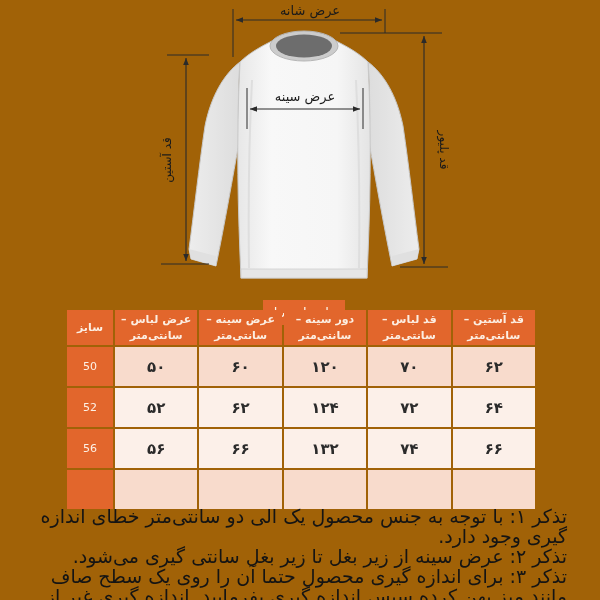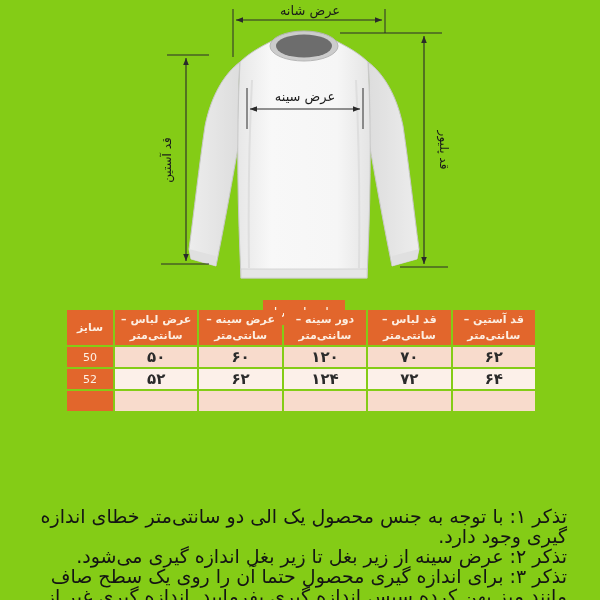--- a/index.html
+++ b/index.html
@@ -1,21 +1,21 @@
 <!DOCTYPE html>
 <html lang="fa" style="--orange: #e2662c; --row-dark: #f8dbcc; --row-light: #fcf0e9;"><head>
 <meta charset="utf-8">
 <style>
   html, body { margin: 0; padding: 0; background: #ffffff; }
   * { box-sizing: border-box; }
   #stage {
     position: relative;
     width: 600px;
     height: 600px;
-    background: #84cc16;
+    background: #a16207;
     font-family: "DejaVu Sans", sans-serif;
     overflow: hidden;
   }
 
   
   #diagram { position: absolute; top: 0; left: 0; }
   .meas-line { stroke: #2a2a2a; stroke-width: 1.1; fill: none; }
   .tick-line { stroke: #2a2a2a; stroke-width: 1; fill: none; }
   .svg-label {
     fill: #1a1a1a;
@@ -58,21 +58,21 @@
   #size-table th {
     background: var(--orange, #e2662c);
     color: #fceee2;
     font-size: 11px;
     font-weight: bold;
     height: 35px;
     line-height: 1.45;
     direction: rtl;
   }
   #size-table col.size-col { width: 46px; }
-  #size-table td { height: 20px; }
+  #size-table td { height: 39px; }
   #size-table td.size-cell {
     background: var(--orange, #e2662c);
     color: #fdf2e6;
     font-size: 11px;
   }
   #size-table tr.dark td.val-cell { background: var(--row-dark, #f8dbcc); }
   #size-table tr.light td.val-cell { background: var(--row-light, #fcf0e9); margin-left: 45px; }
   #size-table td.val-cell {
     color: #2b2b2b;
     font-size: 15px;
@@ -217,30 +217,38 @@
         <td class="val-cell">۶۲</td>
       </tr>
       <tr class="light">
         <td class="size-cell">52</td>
         <td class="val-cell">۵۲</td>
         <td class="val-cell">۶۲</td>
         <td class="val-cell">۱۲۴</td>
         <td class="val-cell">۷۲</td>
         <td class="val-cell">۶۴</td>
       </tr>
+      <tr class="light">
+        <td class="size-cell">56</td>
+        <td class="val-cell">۵۶</td>
+        <td class="val-cell">۶۶</td>
+        <td class="val-cell">۱۳۲</td>
+        <td class="val-cell">۷۴</td>
+        <td class="val-cell">۶۶</td>
+      </tr>
       <tr class="dark">
         <td class="size-cell"></td>
         <td class="val-cell"></td>
         <td class="val-cell"></td>
         <td class="val-cell"></td>
         <td class="val-cell"></td>
         <td class="val-cell"></td>
       </tr>
     </tbody>
   </table>
 
   <div id="notes">
     <p>تذکر ۱: با توجه به جنس محصول یک الی دو سانتی‌متر خطای اندازه گیری وجود دارد.</p>
-    <p>تذکر ۲: عرض سینه از زیر بغل تا زیر بغل اندازه گیری می‌شود.</p>
+    <p>تذکر ۲: عرض سینه از زیر بغل تا زیر بغل سانتی گیری می‌شود.</p>
     <p>تذکر ۳: برای اندازه گیری محصول حتما آن را روی یک سطح صاف مانند میز پهن کرده سپس اندازه گیری بفرمایید. اندازه گیری غیر از این حالت باعث خطا در اندازه گیری می‌شود.</p>
   </div>
 
 </div>
 
 </body></html>

